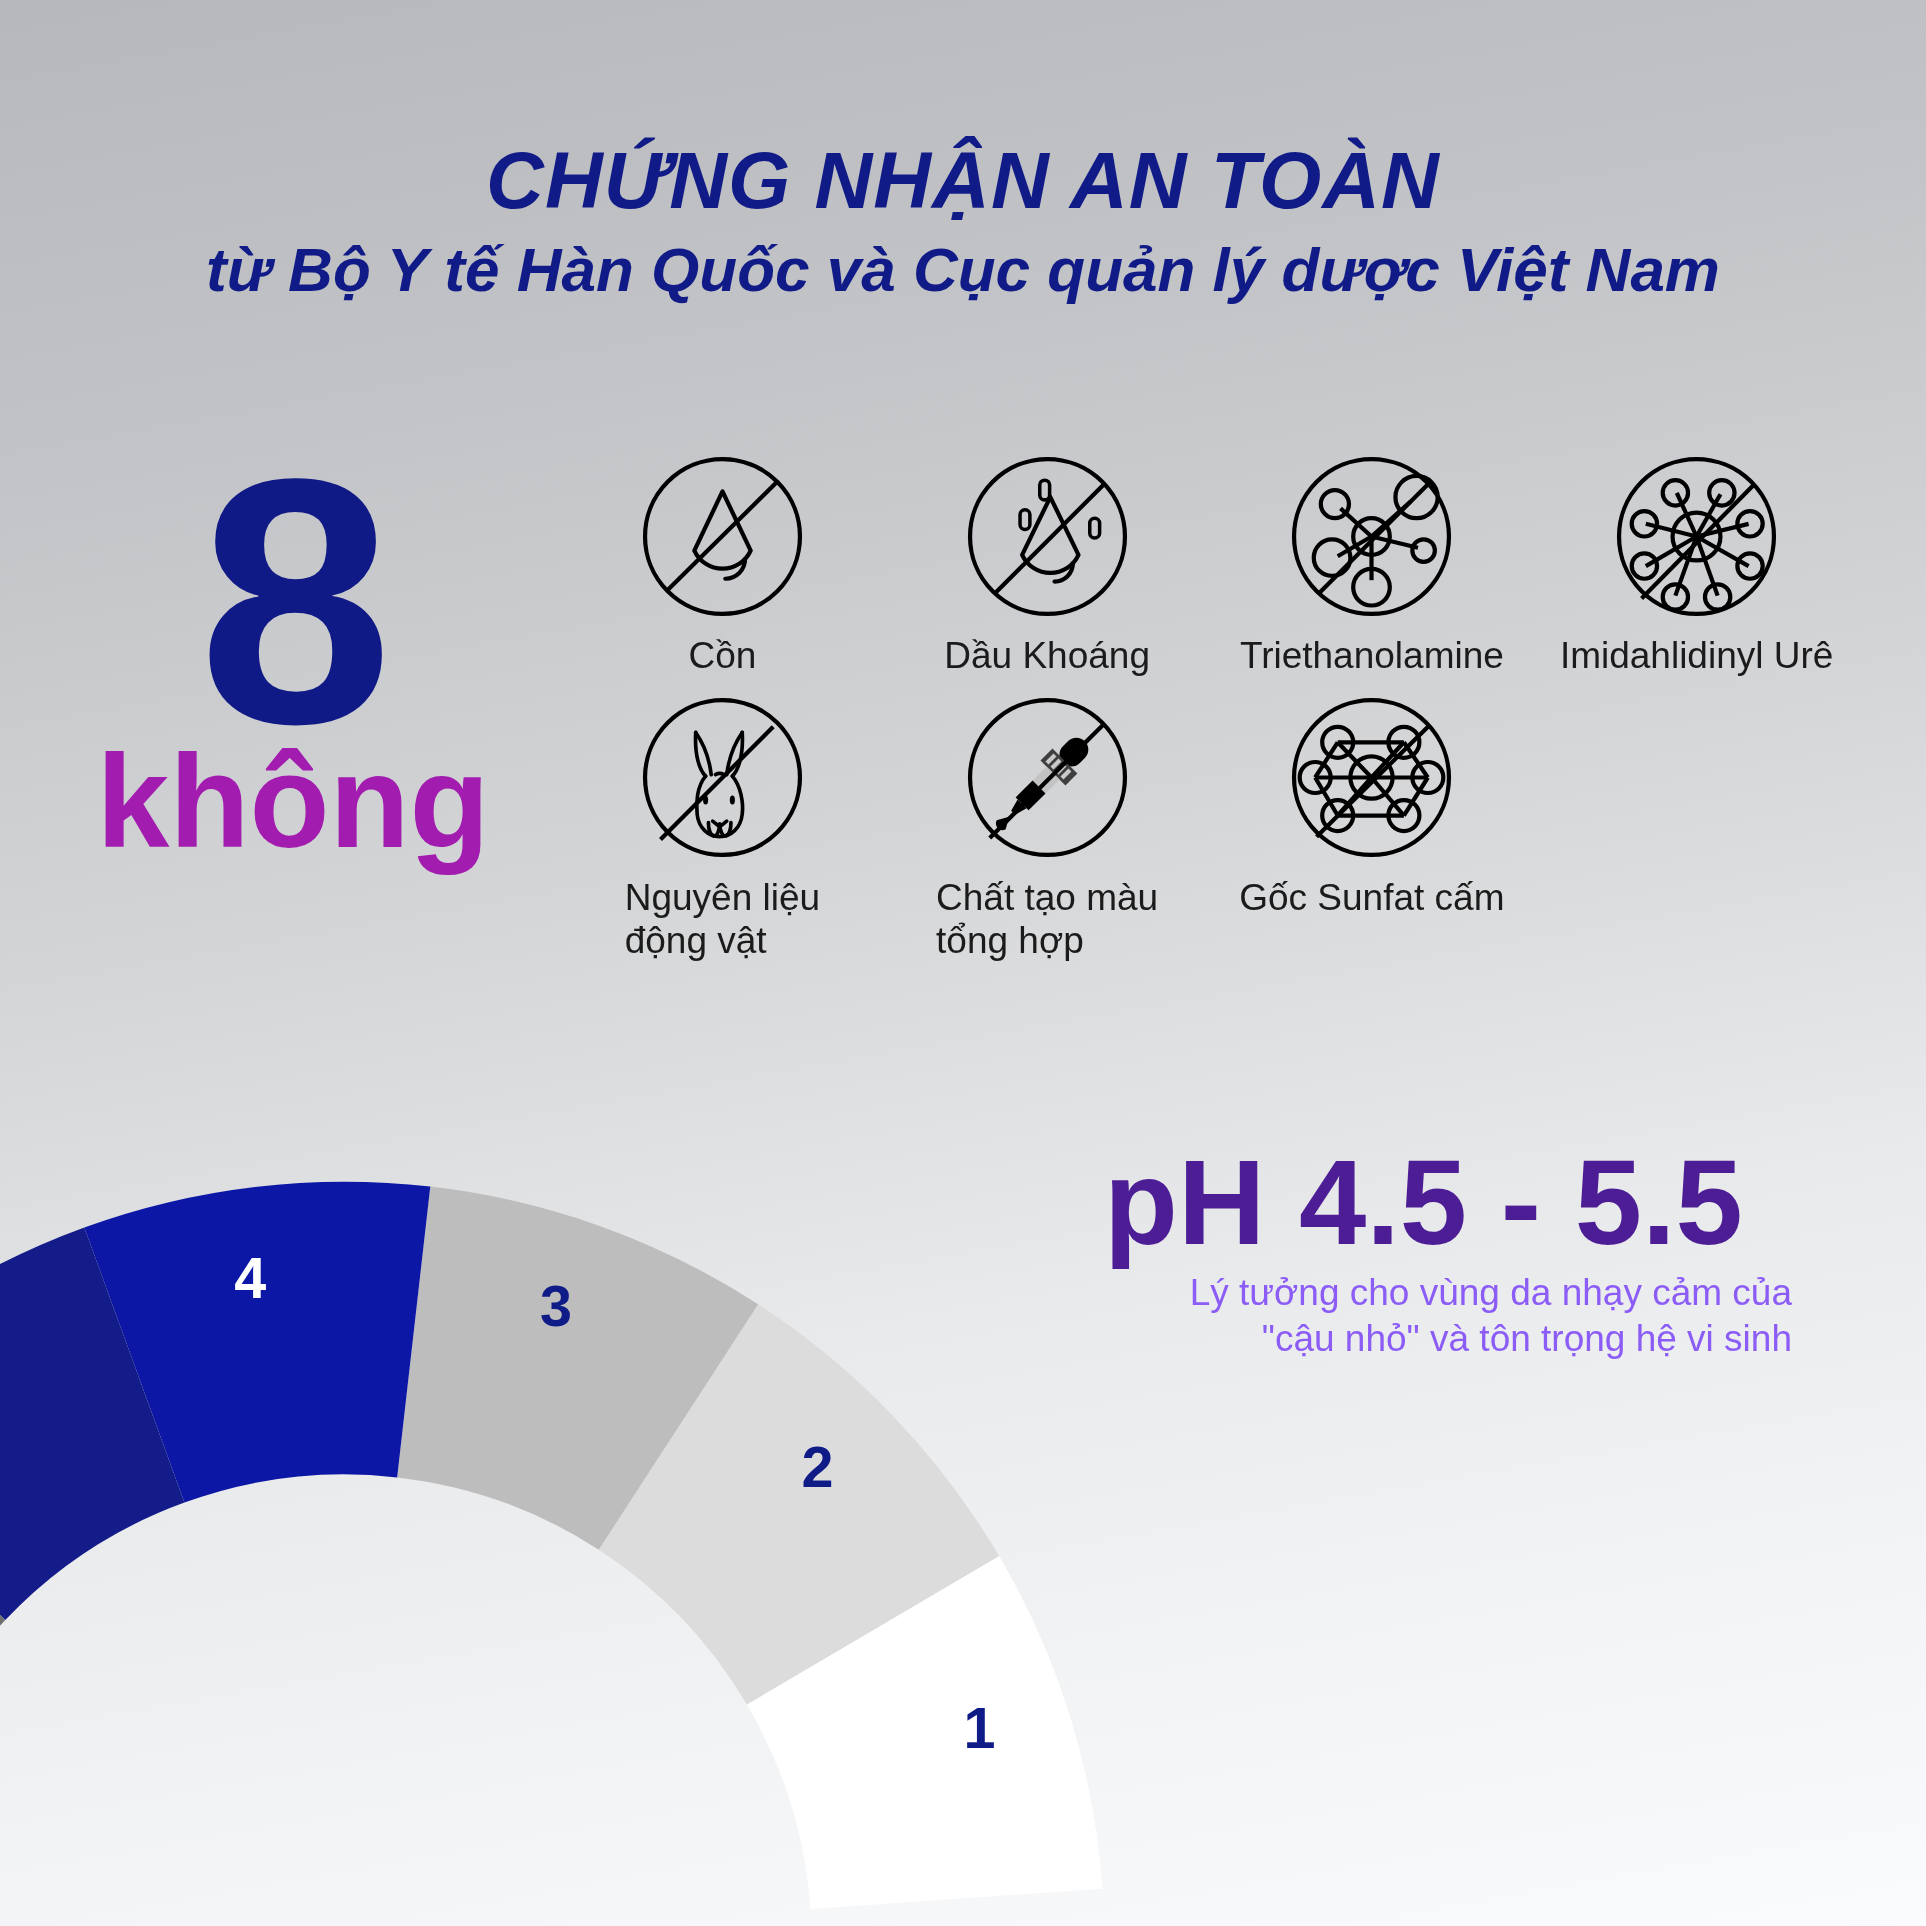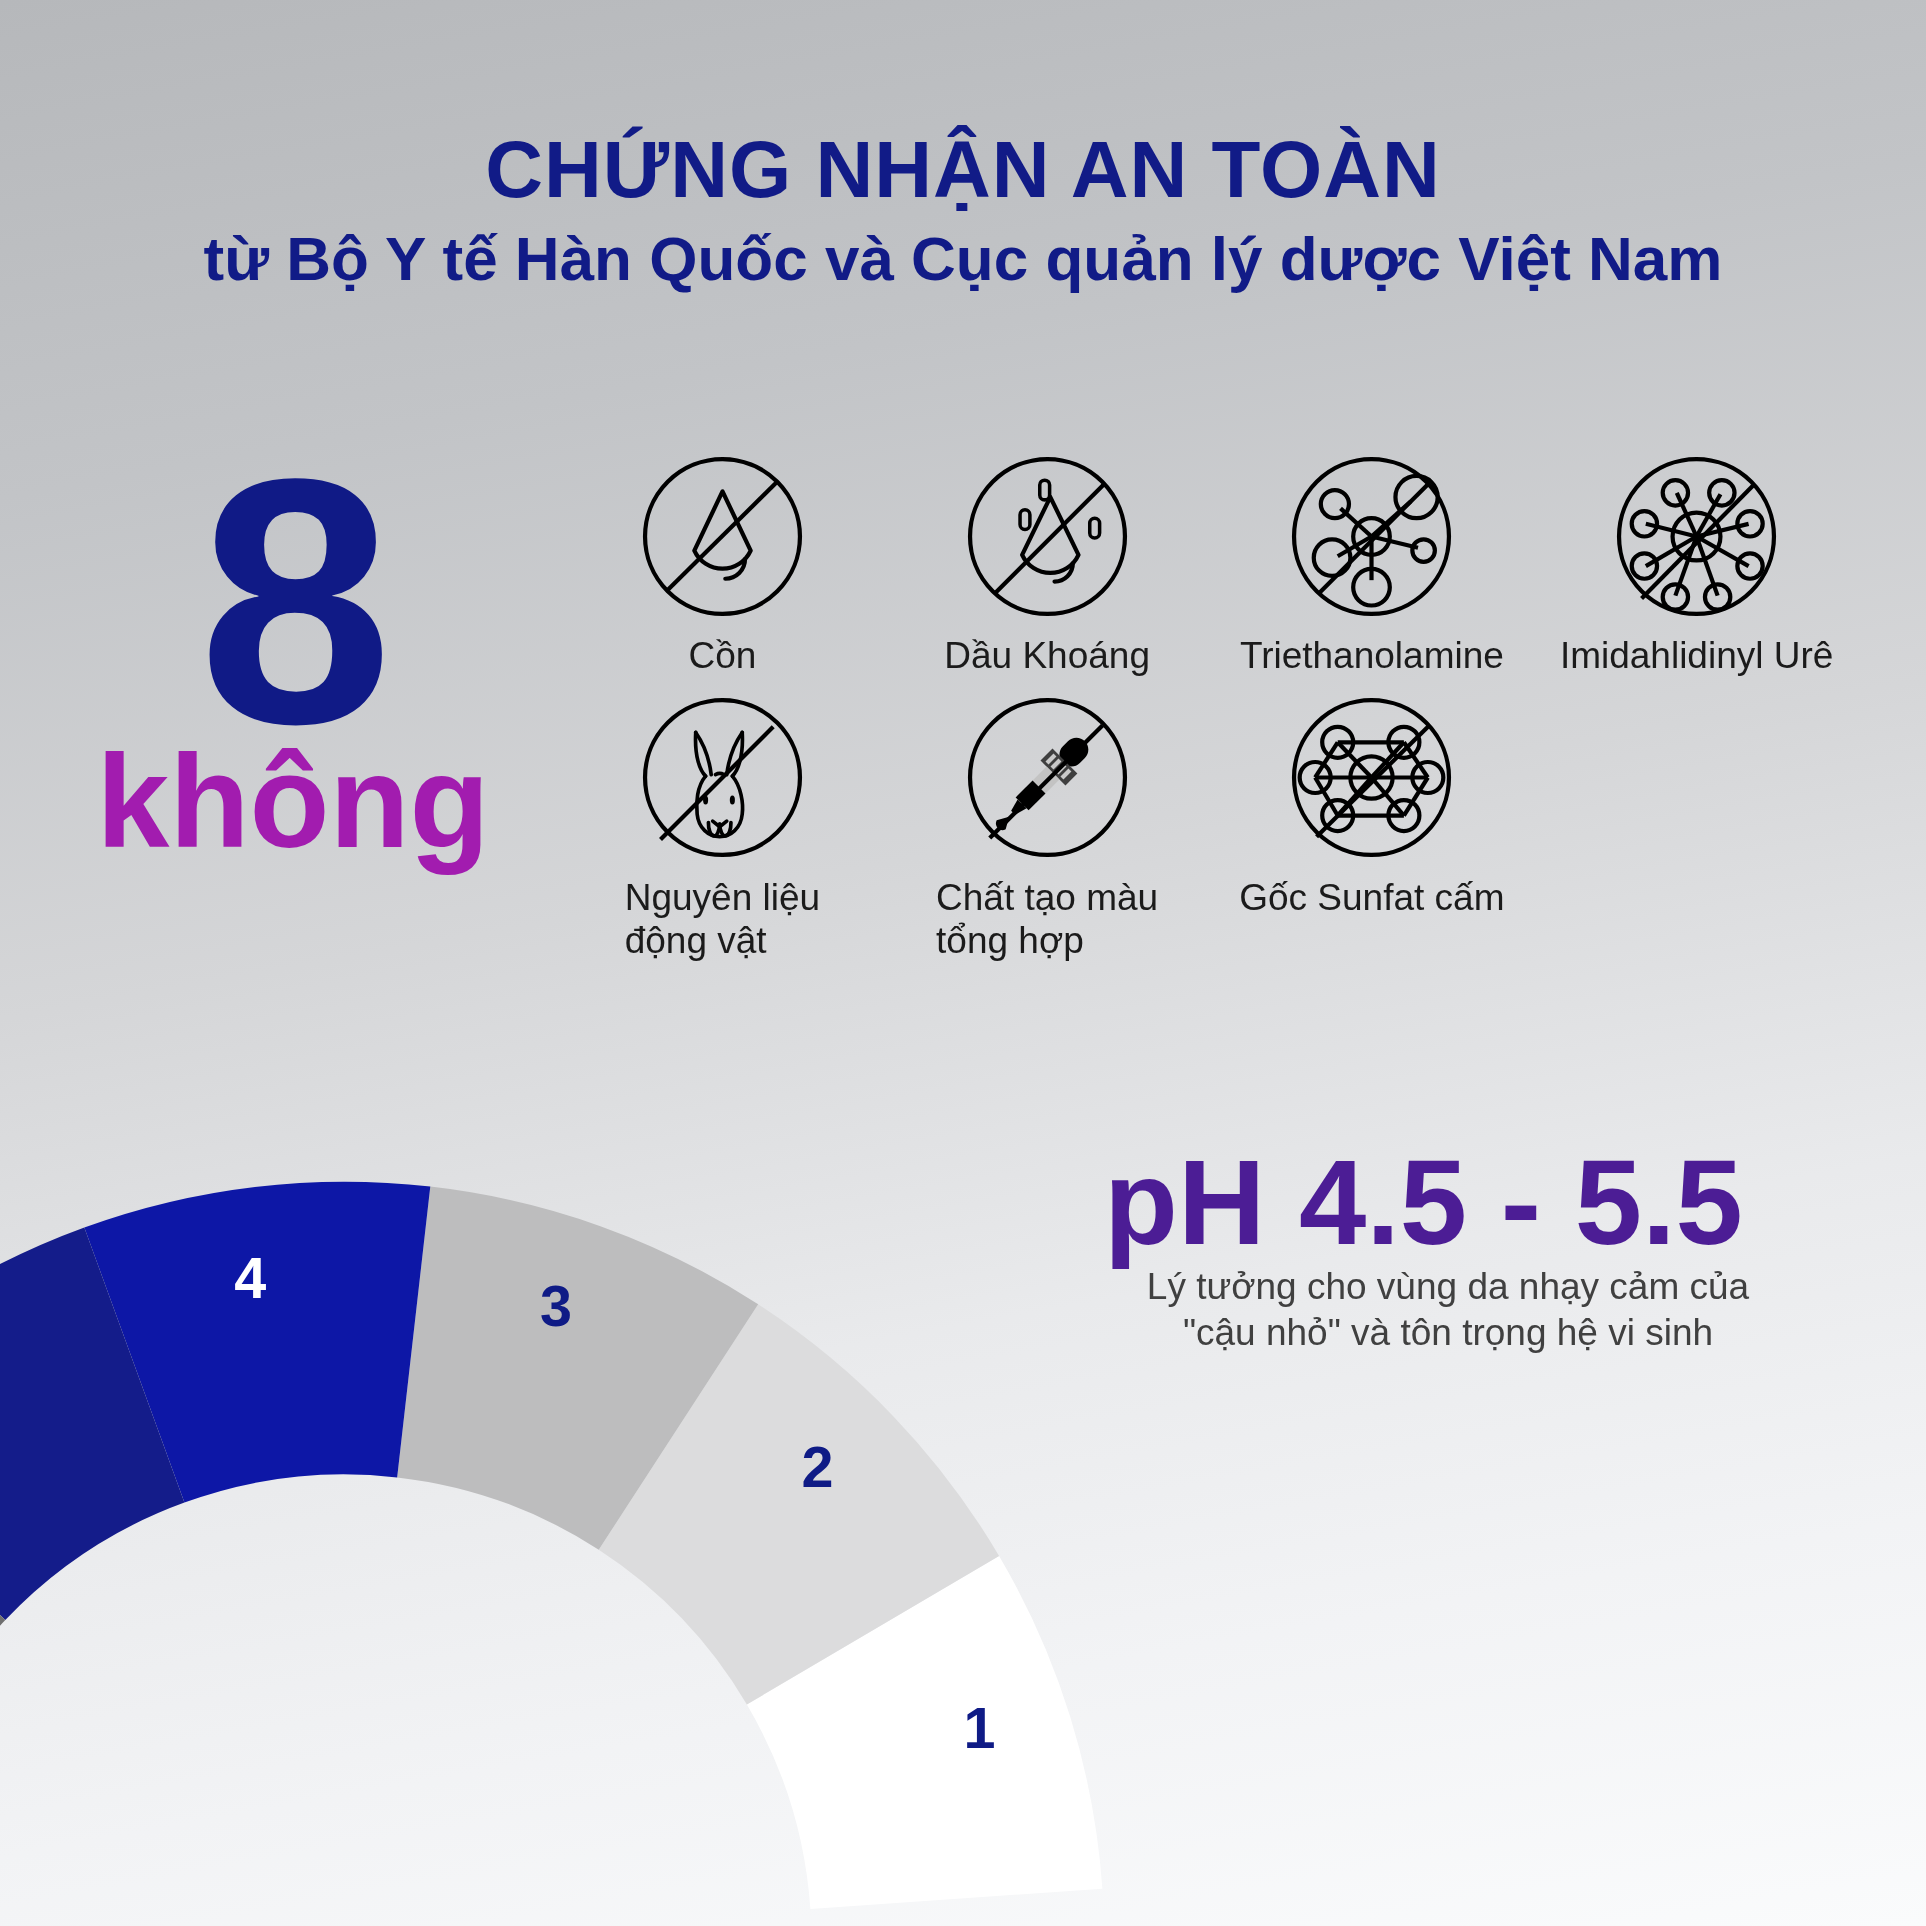--- a/index.html
+++ b/index.html
@@ -5,21 +5,21 @@
   html,body{margin:0;padding:0;}
   body{
     width:1926px;height:1926px;overflow:hidden;
     font-family:"Liberation Sans", sans-serif;
     background:linear-gradient(170deg,#b6b8bb 0%, #c2c4c7 22%, #d5d6d8 45%, #e9eaec 66%, #f2f3f5 82%, #fafbfc 100%);
     position:relative;
   }
   .page{position:absolute;inset:0;}
 
   
-  .header{position:absolute;top:128px;left:0;width:100%;text-align:center;}
+  .header{position:absolute;top:139px;left:0;width:100%;text-align:center;font-style:italic;}
   .title-1{
     font-size:80px;font-weight:bold;color:#111b87;letter-spacing:1px;
     line-height:1.05;white-space:nowrap;
   }
   .title-2{
     font-size:62px;font-weight:bold;color:#111b87;
     line-height:1.15;margin-top:11px;white-space:nowrap;
   }
 
   
@@ -44,21 +44,21 @@
     margin-top:13.4px;font-size:37px;color:#1b1b1b;text-align:left;
     line-height:1.18;font-weight:400;max-width:318px;
   }
 
   
   .ph-block{position:absolute;left:1104px;top:1145px;width:760px;}
   .ph-title{
     font-size:121px;font-weight:bold;color:#4c1d95;line-height:0.95;white-space:nowrap;
   }
   .ph-sub{
-    margin-top:4px;font-size:37px;color:#404040;line-height:1.25;text-align:center;
+    margin-top:10px;font-size:37px;color:#8b5cf6;line-height:1.25;text-align:right;
     width:688px;
   }
 
   
   .gauge-wrap{position:absolute;left:-236px;top:1120px;width:1407px;height:832px;}
   .gauge-num{
     font-weight:bold;
     font-family:"Liberation Sans", sans-serif;
   }
 </style>

